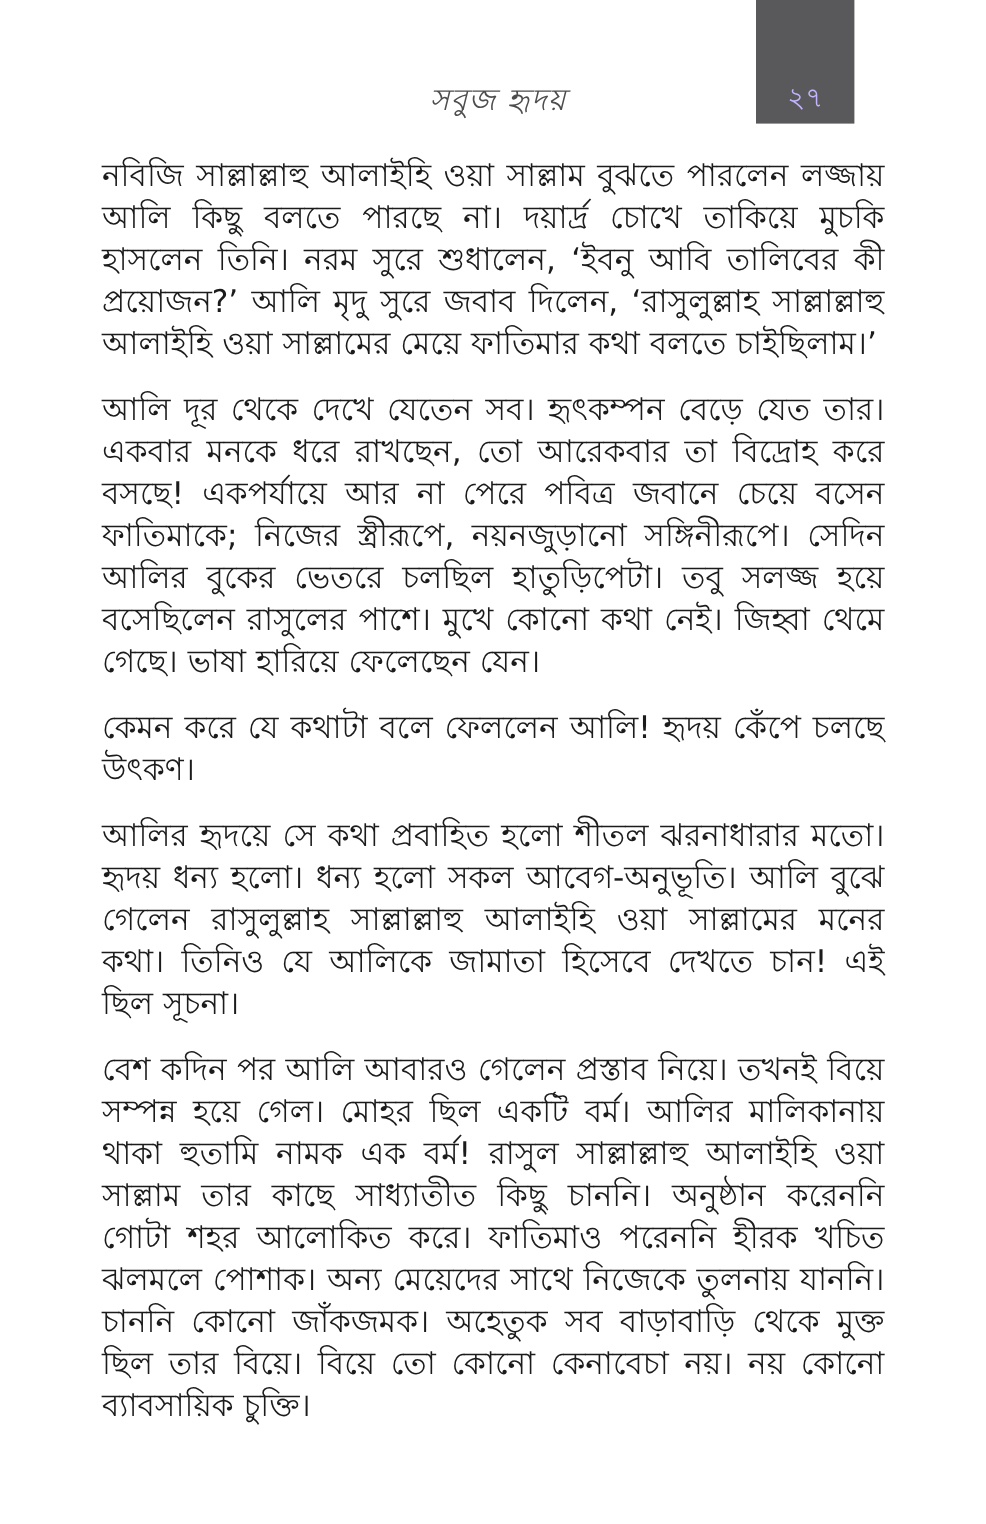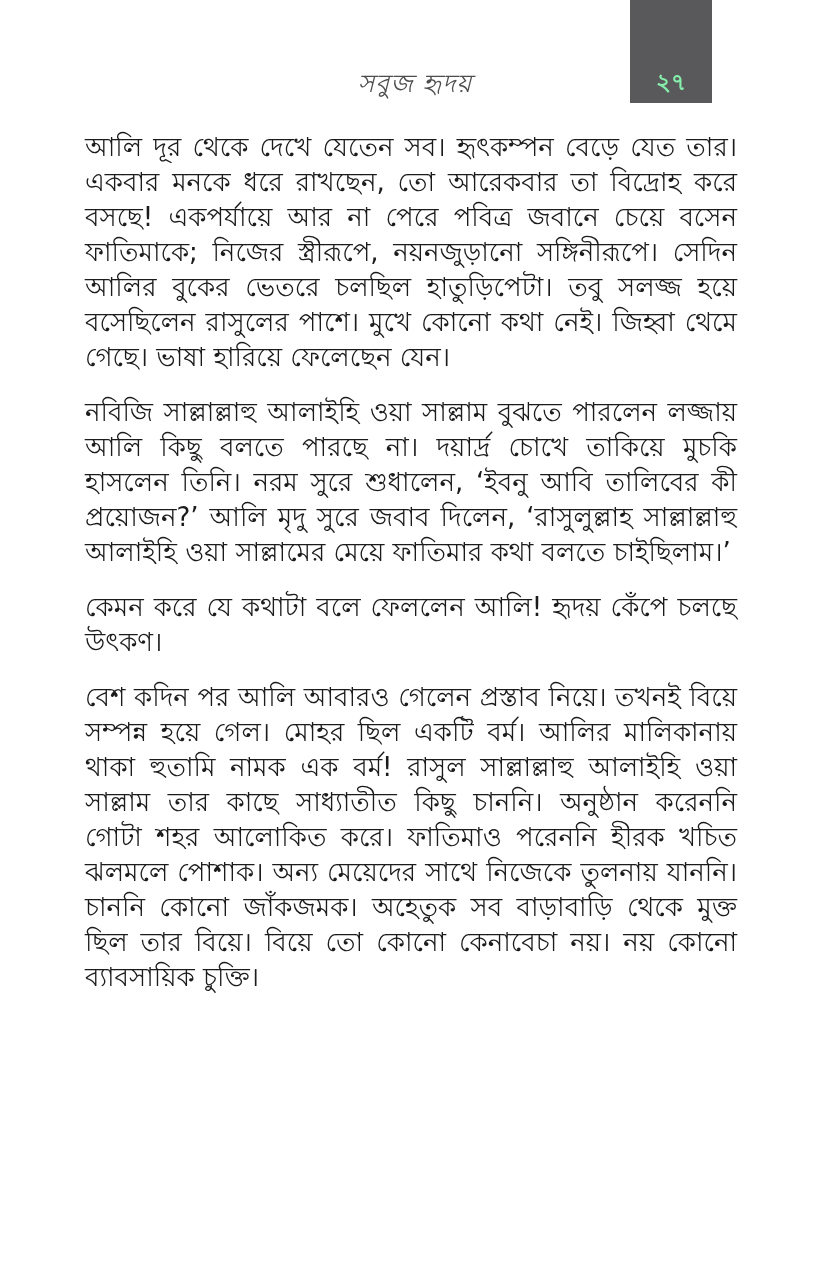--- a/index.html
+++ b/index.html
@@ -37,23 +37,22 @@
     height: 103px;
     background: #59595b;
     display: flex;
     align-items: flex-end;
     justify-content: center;
     box-sizing: border-box;
     padding-bottom: 9px;
   }
   .page-number {
     font-size: 23px;
-    color: #86efac;
+    color: #c4b5fd;
     line-height: 1;
-    font-weight: bold;
   }
   
   .body-text {
     position: absolute;
     top: 130px;
     left: 85px;
     width: 652px;
     color: #1b1b1b;
     font-size: 26px;
     line-height: 35px;
@@ -72,19 +71,20 @@
 
 <div class="page">
 
   <div class="running-title">সবুজ হৃদয়</div>
 
   <div class="page-number-box">
     <span class="page-number">২৭</span>
   </div>
 
   <div class="body-text">
+    <p>নবিজি সাল্লাল্লাহু আলাইহি ওয়া সাল্লাম বুঝতে পারলেন লজ্জায় আলি কিছু বলতে পারছে না। দয়ার্দ্র চোখে তাকিয়ে মুচকি হাসলেন তিনি। নরম সুরে শুধালেন, ‘ইবনু আবি তালিবের কী প্রয়োজন?’ আলি মৃদু সুরে জবাব দিলেন, ‘রাসুলুল্লাহ সাল্লাল্লাহু আলাইহি ওয়া সাল্লামের মেয়ে ফাতিমার কথা বলতে চাইছিলাম।’</p>
     <p>আলি দূর থেকে দেখে যেতেন সব। হৃৎকম্পন বেড়ে যেত তার। একবার মনকে ধরে রাখছেন, তো আরেকবার তা বিদ্রোহ করে বসছে! একপর্যায়ে আর না পেরে পবিত্র জবানে চেয়ে বসেন ফাতিমাকে; নিজের স্ত্রীরূপে, নয়নজুড়ানো সঙ্গিনীরূপে। সেদিন আলির বুকের ভেতরে চলছিল হাতুড়িপেটা। তবু সলজ্জ হয়ে বসেছিলেন রাসুলের পাশে। মুখে কোনো কথা নেই। জিহ্বা থেমে গেছে। ভাষা হারিয়ে ফেলেছেন যেন।</p>
-    <p>নবিজি সাল্লাল্লাহু আলাইহি ওয়া সাল্লাম বুঝতে পারলেন লজ্জায় আলি কিছু বলতে পারছে না। দয়ার্দ্র চোখে তাকিয়ে মুচকি হাসলেন তিনি। নরম সুরে শুধালেন, ‘ইবনু আবি তালিবের কী প্রয়োজন?’ আলি মৃদু সুরে জবাব দিলেন, ‘রাসুলুল্লাহ সাল্লাল্লাহু আলাইহি ওয়া সাল্লামের মেয়ে ফাতিমার কথা বলতে চাইছিলাম।’</p>
     <p>কেমন করে যে কথাটা বলে ফেললেন আলি! হৃদয় কেঁপে চলছে উৎকণ।</p>
+    <p>আলির হৃদয়ে সে কথা প্রবাহিত হলো শীতল ঝরনাধারার মতো। হৃদয় ধন্য হলো। ধন্য হলো সকল আবেগ-অনুভূতি। আলি বুঝে গেলেন রাসুলুল্লাহ সাল্লাল্লাহু আলাইহি ওয়া সাল্লামের মনের কথা। তিনিও যে আলিকে জামাতা হিসেবে দেখতে চান! এই ছিল সূচনা।</p>
     <p>বেশ কদিন পর আলি আবারও গেলেন প্রস্তাব নিয়ে। তখনই বিয়ে সম্পন্ন হয়ে গেল। মোহর ছিল একটি বর্ম। আলির মালিকানায় থাকা হুতামি নামক এক বর্ম! রাসুল সাল্লাল্লাহু আলাইহি ওয়া সাল্লাম তার কাছে সাধ্যাতীত কিছু চাননি। অনুষ্ঠান করেননি গোটা শহর আলোকিত করে। ফাতিমাও পরেননি হীরক খচিত ঝলমলে পোশাক। অন্য মেয়েদের সাথে নিজেকে তুলনায় যাননি। চাননি কোনো জাঁকজমক। অহেতুক সব বাড়াবাড়ি থেকে মুক্ত ছিল তার বিয়ে। বিয়ে তো কোনো কেনাবেচা নয়। নয় কোনো ব্যাবসায়িক চুক্তি।</p>
   </div>
 
 </div>
 
 </body></html>

